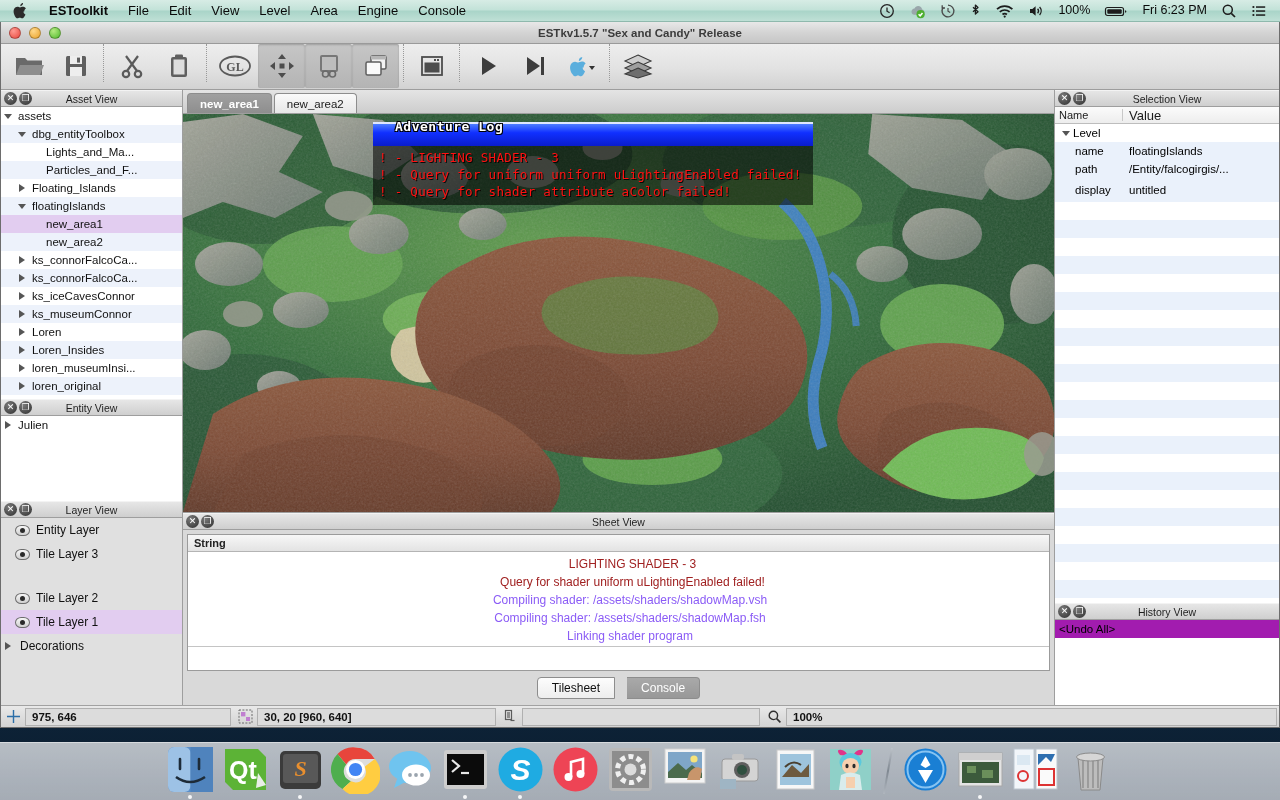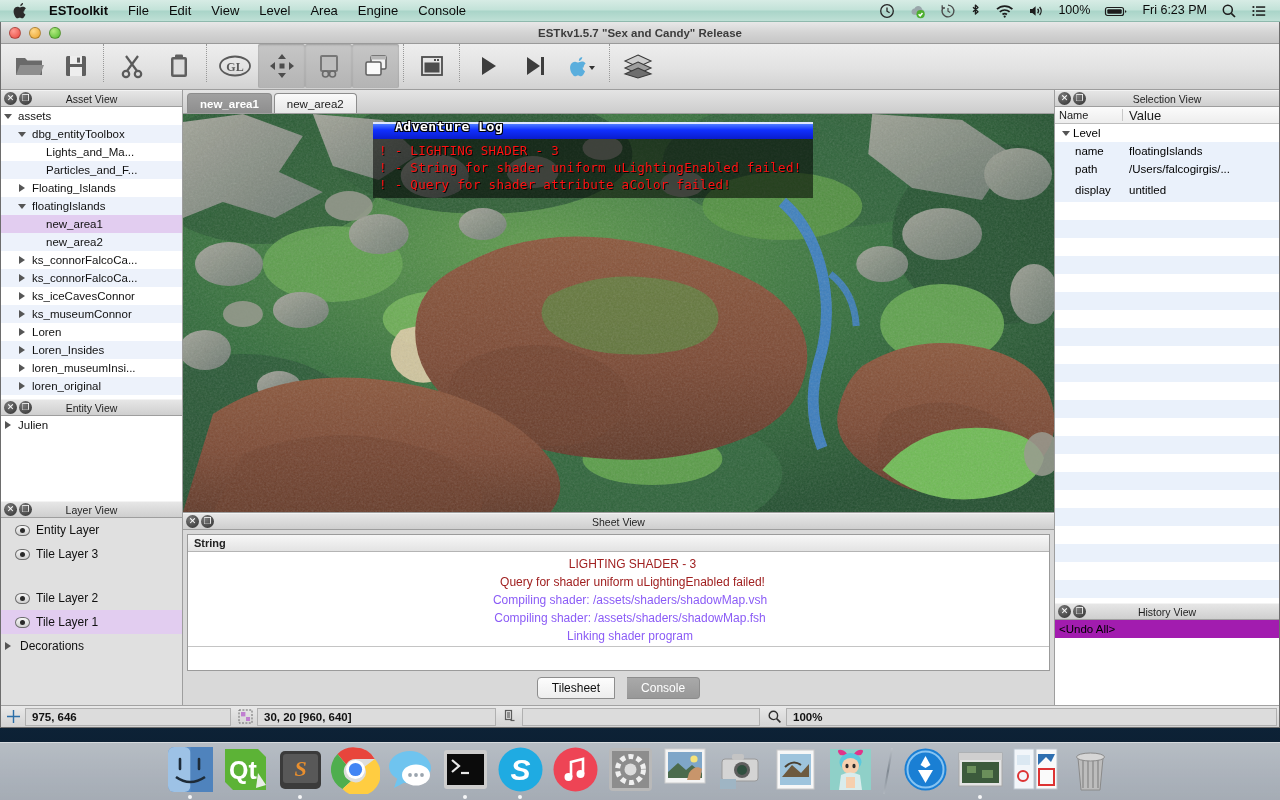--- a/index.html
+++ b/index.html
@@ -144,21 +144,21 @@
   #canvaswrap { height: 398px; position: relative; overflow: hidden; background: #2f5a33; flex: none; }
   #gamecanvas { position: absolute; inset: 0; }
   .mapsvg { width: 100%; height: 100%; display: block; }
 
   
   #advlog {
     position: absolute; left: 190px; top: 8px; width: 440px;
     font-family: "DejaVu Sans Mono", monospace;
   }
   #advlog-bar {
-    height: 17px; background: linear-gradient(180deg,#4d7dff 0%,#1030ff 40%,#0a1ccc 100%);
+    height: 24px; background: linear-gradient(180deg,#4d7dff 0%,#1030ff 40%,#0a1ccc 100%);
     border-top: 2px solid #dfe6ff; position: relative;
   }
   #advlog-title {
     position: absolute; left: 22px; top: -5px;
     font-size: 13px; font-weight: bold; color: #ffffff;
     letter-spacing: .5px;
     text-shadow: 1px 1px 0 #000, -1px 1px 0 #000, 1px -1px 0 #000, -1px -1px 0 #000;
   }
   #advlog-body {
     background: rgba(0,0,0,.55);
@@ -754,21 +754,21 @@
               </g>
             </svg>
           </div>
 
           <div id="advlog">
             <div id="advlog-bar">
               <div id="advlog-title">Adventure Log</div>
             </div>
             <div id="advlog-body">
               <div class="log-line">! - LIGHTING SHADER - 3</div>
-              <div class="log-line">! - String for shader uniform uLightingEnabled failed!</div>
+              <div class="log-line">! - Query for uniform uniform uLightingEnabled failed!</div>
               <div class="log-line">! - Query for shader attribute aColor failed!</div>
             </div>
           </div>
         </div>
 
         <div id="sheetview">
           <div class="panel-head">
             <div class="ph-btns">
               <div class="ph-btn">✕</div>
               <div class="ph-btn">❐</div>
@@ -822,21 +822,21 @@
                 <div class="grow alt">
                   <div class="gcell-n">
                     <span style="padding-left: 16px;">name</span>
                   </div>
                   <div class="gcell-v">floatingIslands</div>
                 </div>
                 <div class="grow alt">
                   <div class="gcell-n">
                     <span style="padding-left: 16px;">path</span>
                   </div>
-                  <div class="gcell-v">/Users/falcogirgis/...</div>
+                  <div class="gcell-v">/Entity/falcogirgis/...</div>
                 </div>
                 <div class="grow tall alt">
                   <div class="gcell-n">
                     <span style="padding-left: 16px;">display</span>
                   </div>
                   <div class="gcell-v">untitled</div>
                 </div>
                 <div class="grow"></div>
                 <div class="grow alt"></div>
                 <div class="grow"></div>

